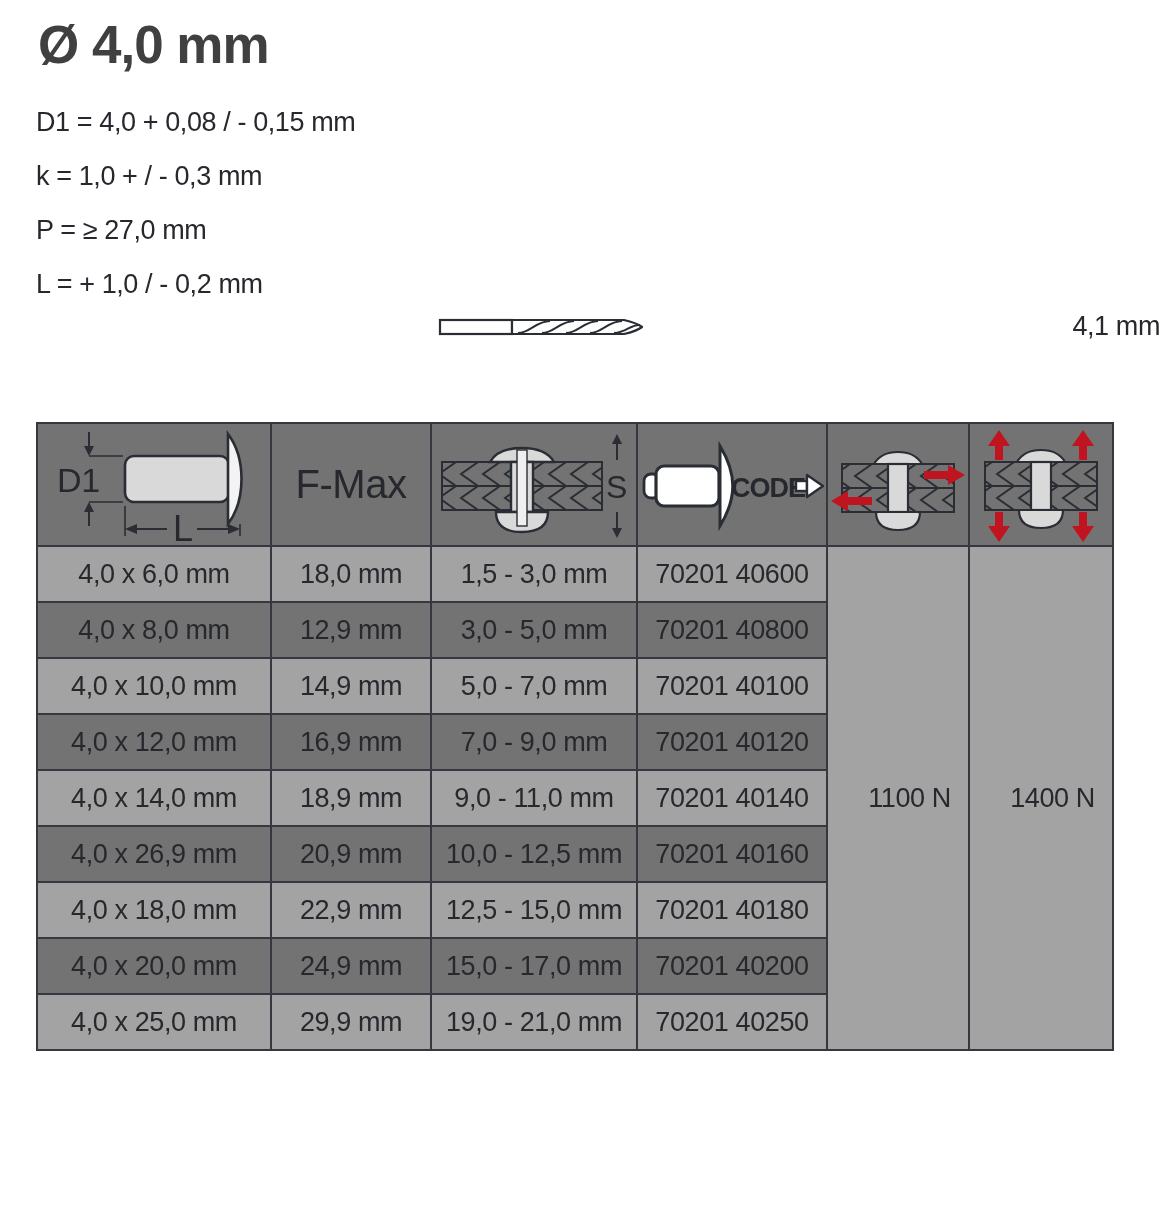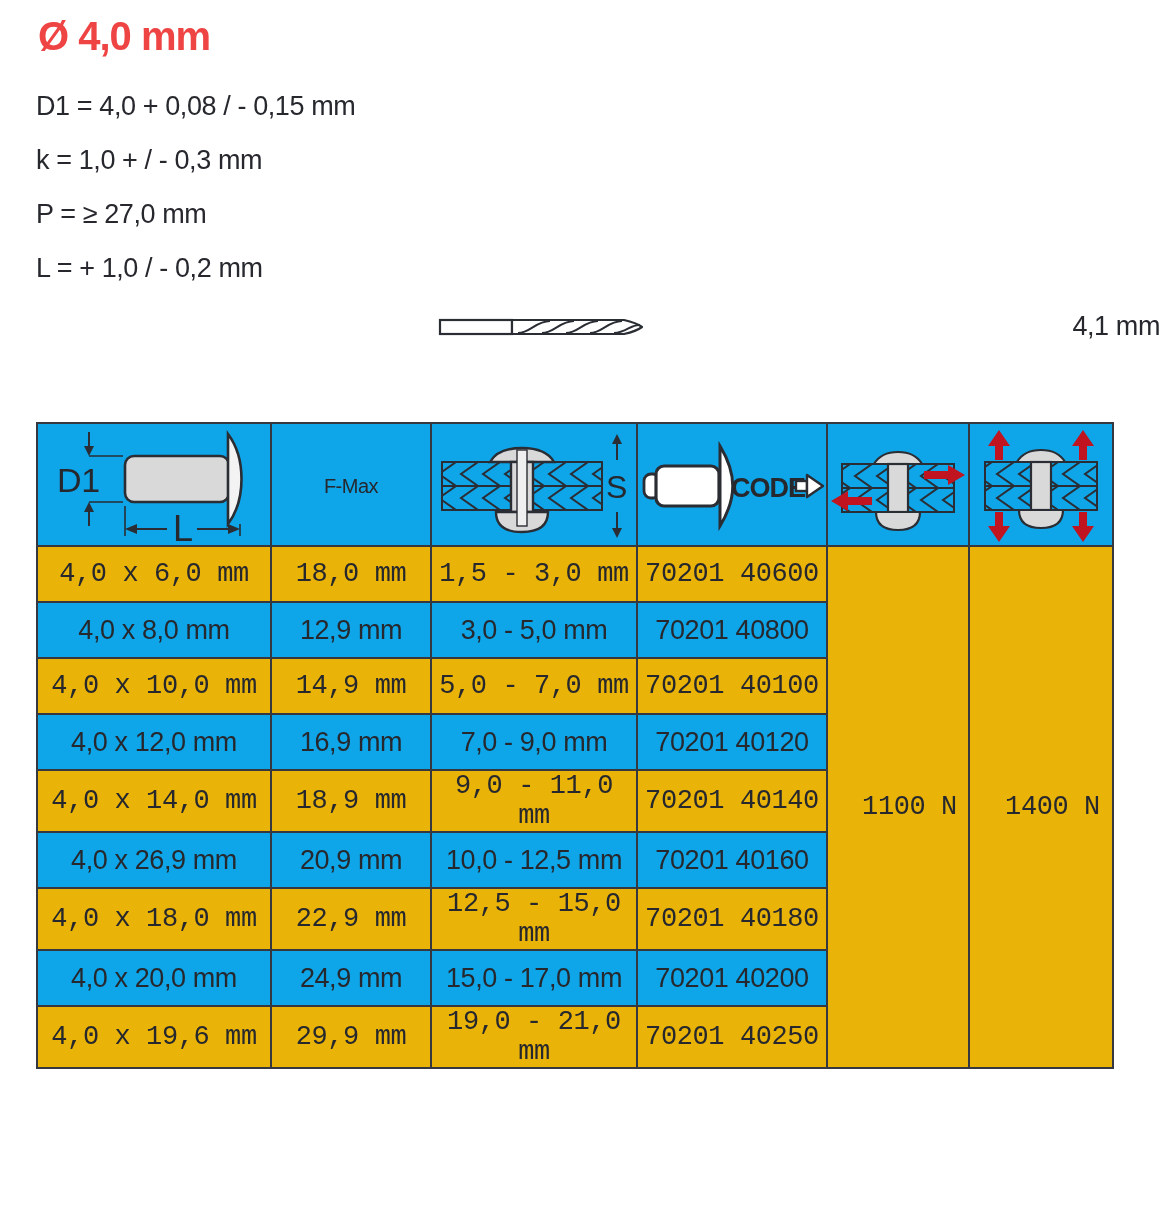--- a/index.html
+++ b/index.html
@@ -5,44 +5,44 @@
   html,body{margin:0;padding:0;background:#ffffff;}
   body{
     width:1160px;height:1211px;
     font-family:"Liberation Sans",sans-serif;
     color:#26282d;
     -webkit-font-smoothing:antialiased;
   }
   .page{padding:14px 0 0 36px;}
   .title{
     margin:0 0 0 2px;
-    font-size:40px;font-weight:bold;letter-spacing:-1px;color:#ef4444;
+    font-size:53px;font-weight:bold;letter-spacing:-1px;color:#404040;
   }
   .specs{margin-top:20px;}
   .spec-line{
     font-size:27px;line-height:54px;letter-spacing:-0.4px;white-space:pre;
   }
-  .drill-row{margin-top:16px;display:flex;align-items:center;gap:24px;justify-content:flex-end;}
+  .drill-row{margin-top:0;display:flex;align-items:center;gap:24px;justify-content:flex-end;}
   .drill-row .drill-label{font-size:27px;letter-spacing:-0.4px;}
   table.spec-table{
     border-collapse:collapse;table-layout:fixed;
     margin-top:80px;width:1076px;
   }
   .spec-table th,.spec-table td{
     border:2px solid #35383e;
     text-align:center;vertical-align:middle;
     padding:0;
     font-size:27px;font-weight:normal;letter-spacing:-0.4px;
-    background:#0ea5e9;
+    background:#737373;
   }
   .spec-table thead th{height:121px;}
   .spec-table tbody td{height:54px;}
-  .spec-table tbody tr.alt td{background:#eab308;font-family:Liberation Mono, monospace;}
+  .spec-table tbody tr.alt td{background:#a3a3a3;}
   .spec-table td.force{background:#ddeaf6;padding-left:23px;}
-  .fmax-head{font-size:20px;letter-spacing:-0.5px;}
+  .fmax-head{font-size:40px;letter-spacing:-0.5px;}
   svg{display:block;margin:0 auto;}
   svg text{font-family:"Liberation Sans",sans-serif;fill:#26282d;}
 </style>
 </head>
 <body>
 
 <svg width="0" height="0" style="position:absolute" aria-hidden="true">
   <defs>
     <pattern id="chev" width="22" height="24" patternUnits="userSpaceOnUse" patternTransform="translate(0,12)">
       <path d="M22,0 L5,12 L22,24" fill="none" stroke="#2a2d33" stroke-width="2"></path>
@@ -204,20 +204,20 @@
         <td>12,5 - 15,0 mm</td>
         <td>70201 40180</td>
       </tr>
       <tr>
         <td>4,0 x 20,0 mm</td>
         <td>24,9 mm</td>
         <td>15,0 - 17,0 mm</td>
         <td>70201 40200</td>
       </tr>
       <tr class="alt">
-        <td>4,0 x 19,6 mm</td>
+        <td>4,0 x 25,0 mm</td>
         <td>29,9 mm</td>
         <td>19,0 - 21,0 mm</td>
         <td>70201 40250</td>
       </tr>
     </tbody>
   </table>
 </div>
 
 </body></html>

